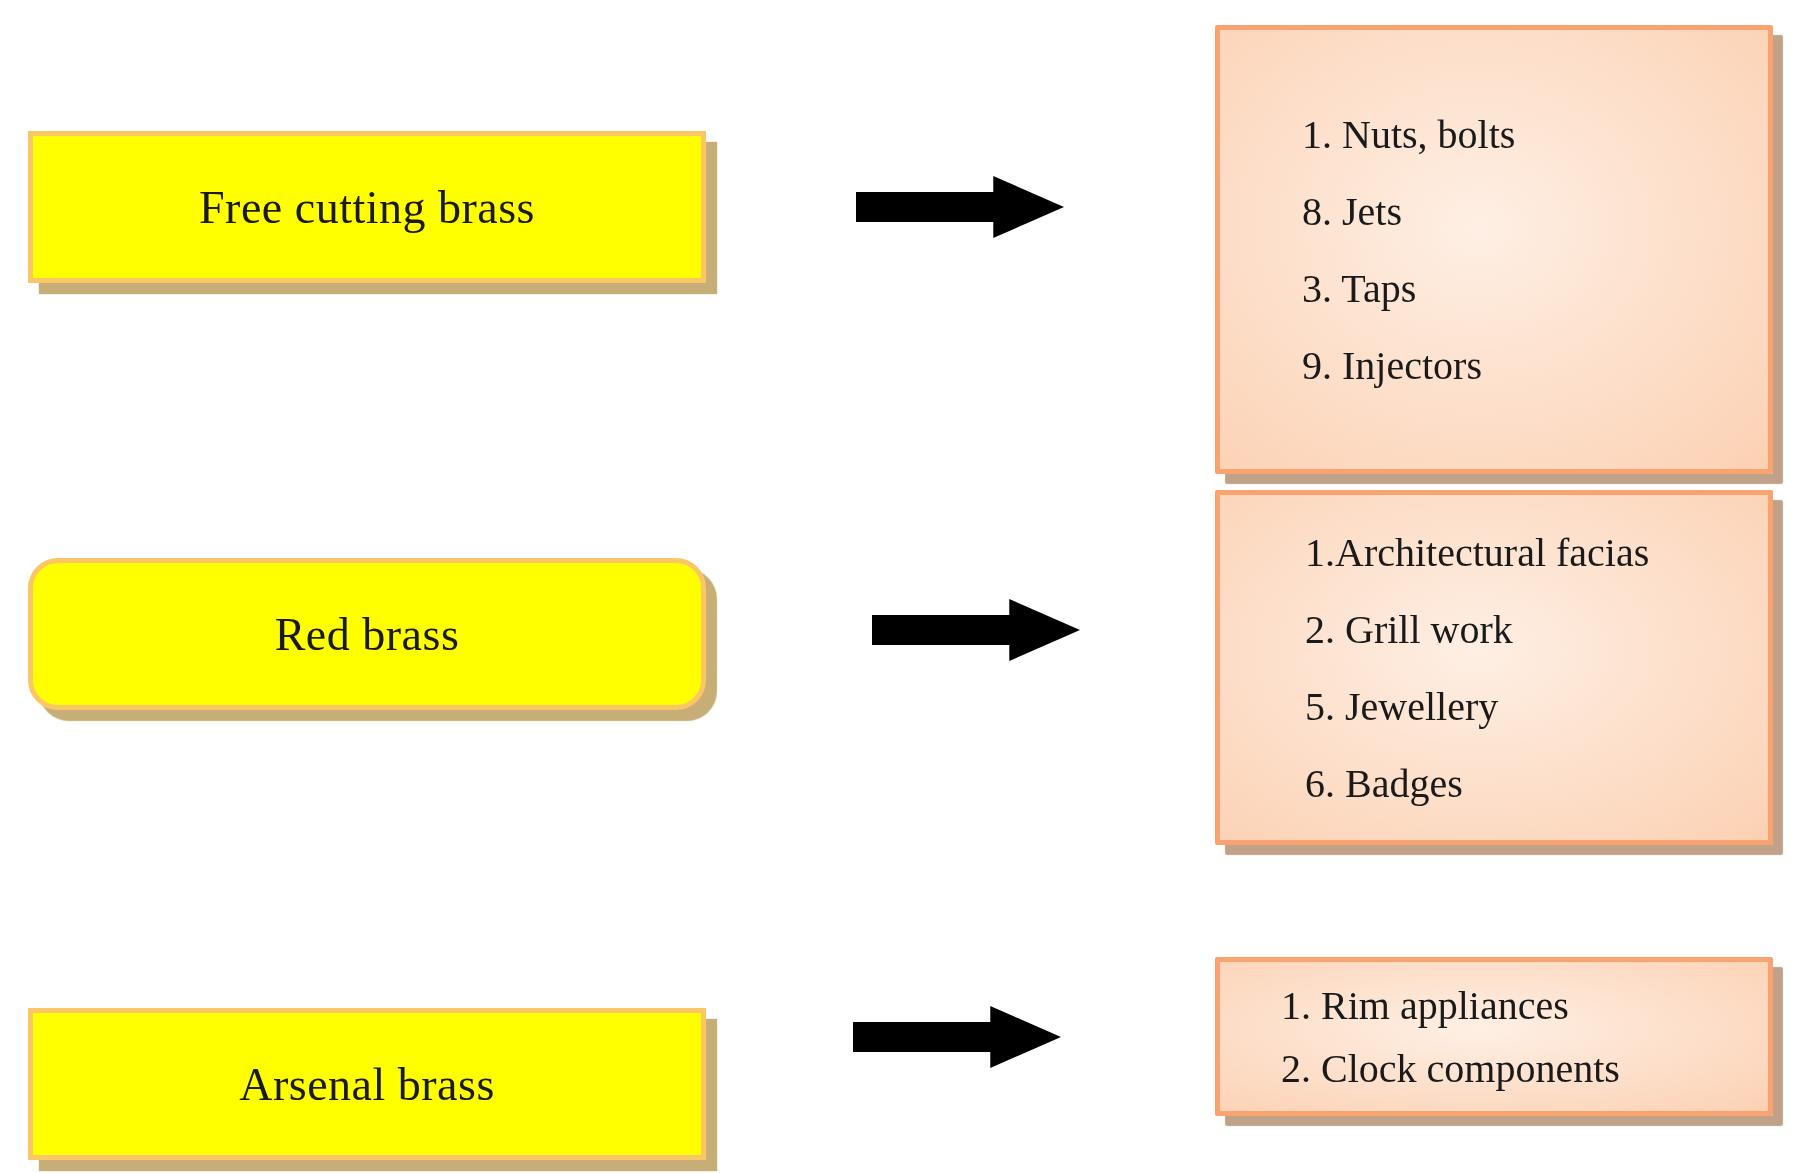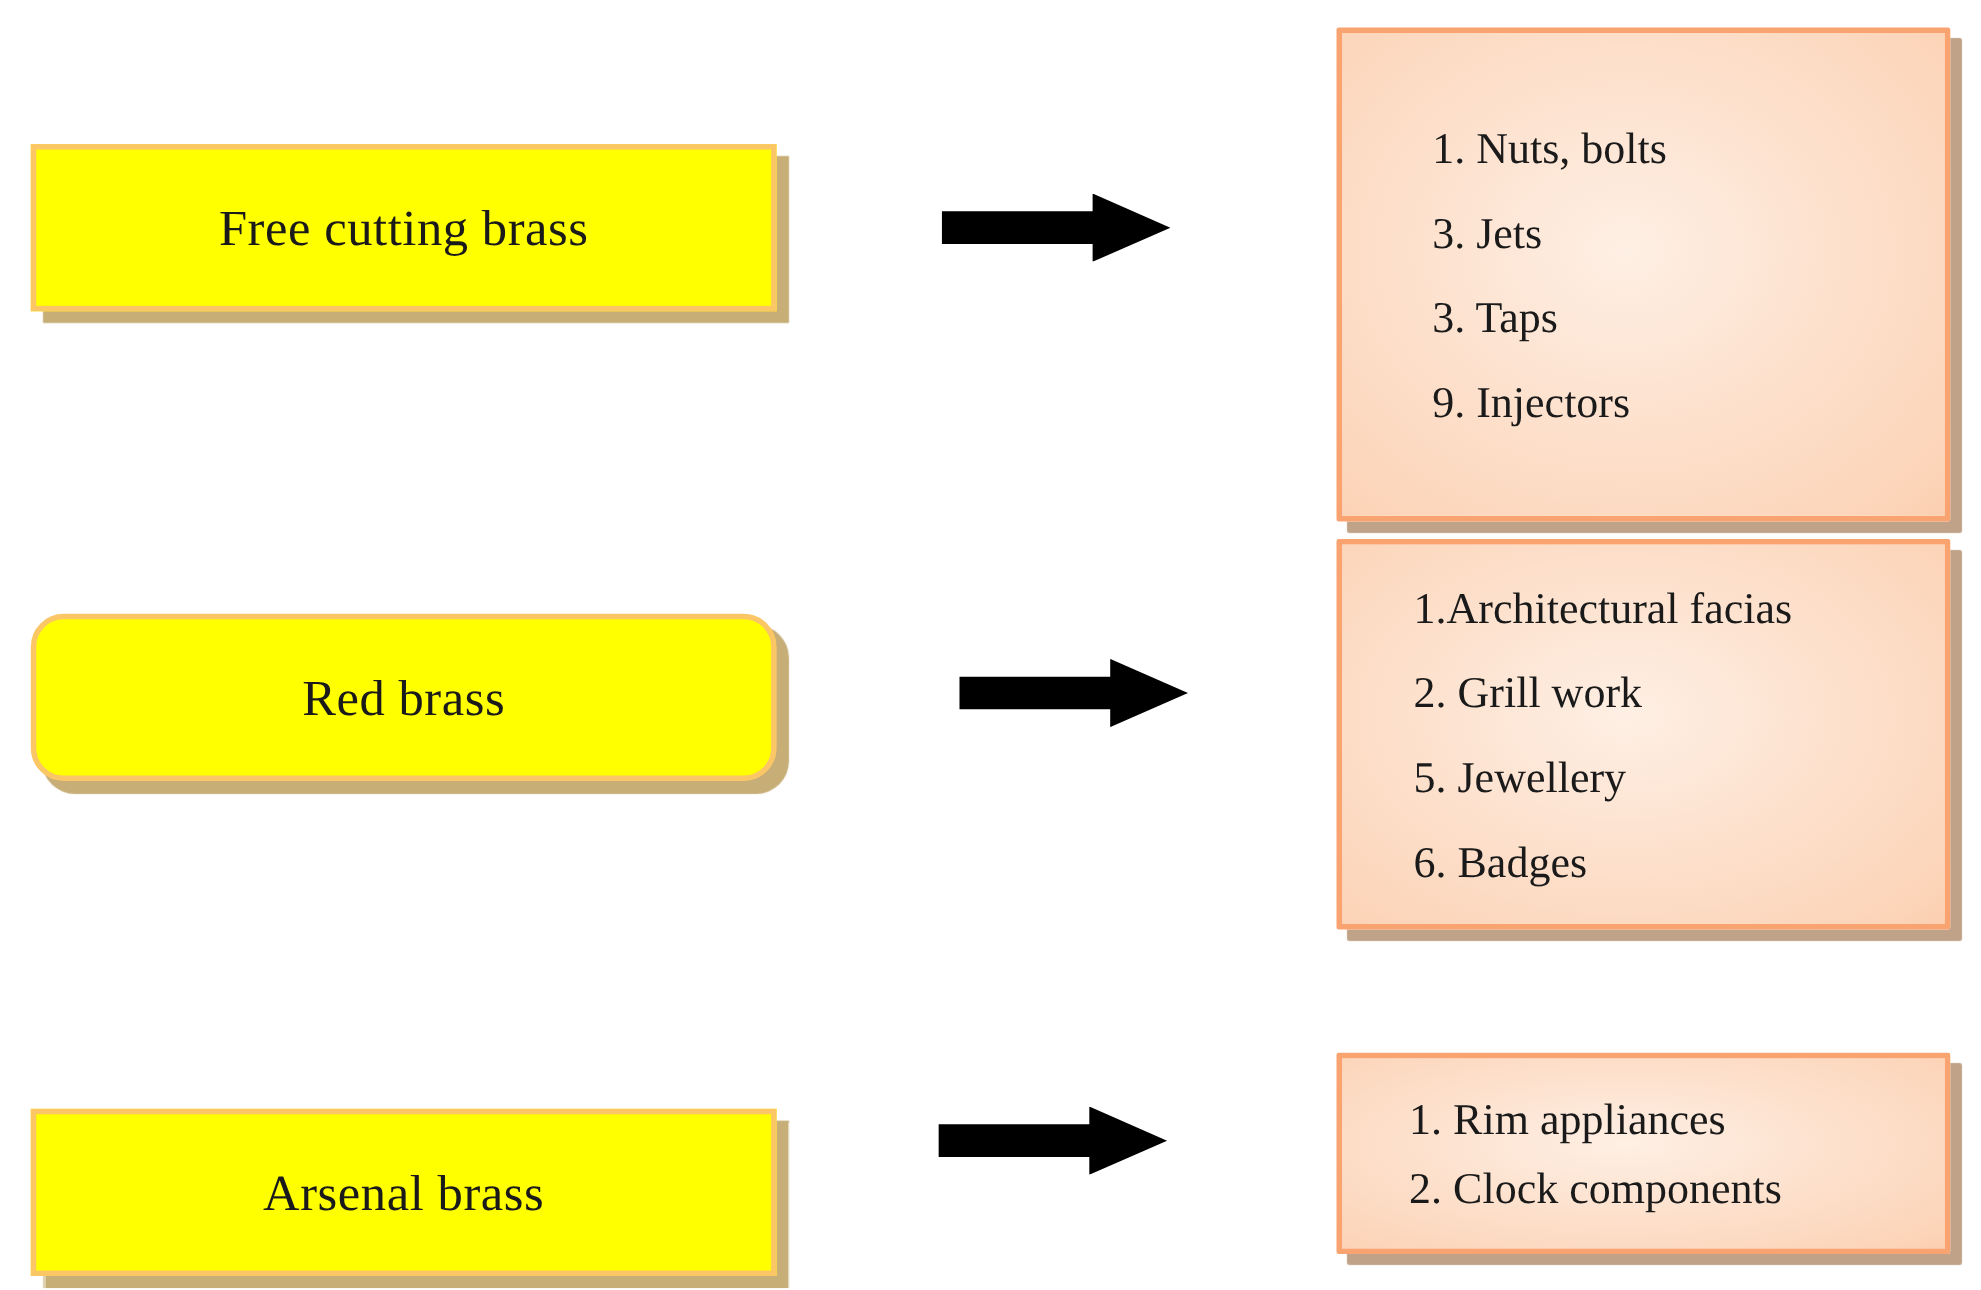--- a/index.html
+++ b/index.html
@@ -64,43 +64,43 @@
                 var(--target-center, #feefe4) 0%,
                 var(--target-mid, #fcd4b8) 52%,
                 var(--target-edge, #f9ac7a) 100%);
     box-shadow: 10px 10px 1px var(--target-shadow, #bfa287);
     display: flex;
     flex-direction: column;
     justify-content: center;
   }
   .obox-1 { top: 25px;  height: 449px; }
   .obox-2 { top: 490px; height: 355px; }
-  .obox-3 { top: 957px; height: 183px; }
+  .obox-3 { top: 957px; height: 159px; }
 
   .obox .list-item {
     font-size: 40px;
     color: var(--text, #1a1a1a);
     white-space: nowrap;
   }
   .obox-1 .list-item { line-height: 77px; padding-left: 82px; }
-  .obox-2 .list-item { line-height: 77px; padding-left: 65px; }
+  .obox-2 .list-item { line-height: 77px; padding-left: 85px; }
   .obox-3 .list-item { line-height: 63px; padding-left: 61px; }
 </style>
 </head>
 <body>
 
 <div class="stage">
 
   <div class="ybox ybox-1">
     <span class="label">Free cutting brass</span>
   </div>
   <div class="arrow arrow-1"></div>
   <div class="obox obox-1">
     <div class="list-item">1. Nuts, bolts</div>
-    <div class="list-item">3. Jets</div>
+    <div class="list-item">8. Jets</div>
     <div class="list-item">3. Taps</div>
     <div class="list-item">9. Injectors</div>
   </div>
 
   <div class="ybox ybox-2">
     <span class="label">Red brass</span>
   </div>
   <div class="arrow arrow-2"></div>
   <div class="obox obox-2">
     <div class="list-item">1.Architectural facias</div>

